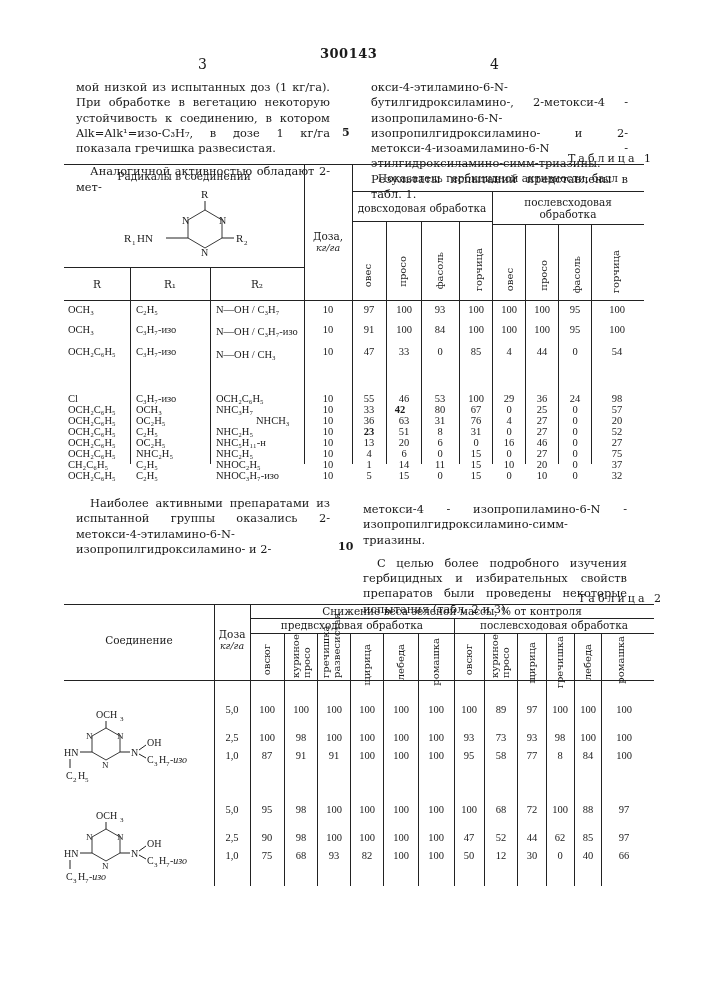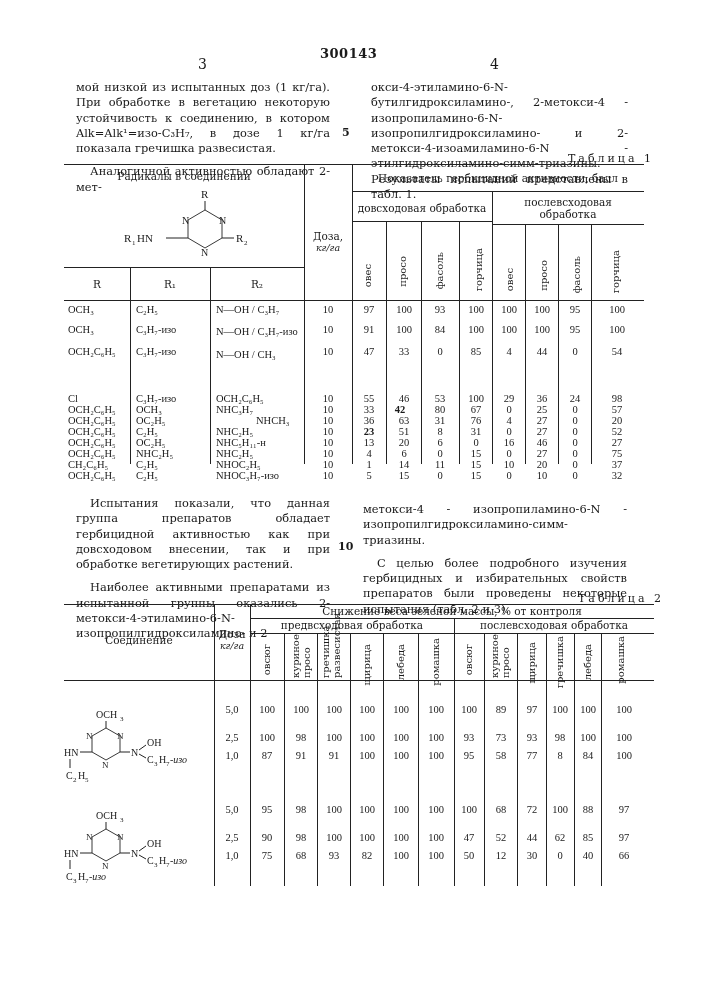--- a/index.html
+++ b/index.html
@@ -234,21 +234,20 @@
       <div class="num" style="left: 360px; top: 306px; width: 32px;">0</div>
       <div class="num" style="left: 396px; top: 306px; width: 32px;">15</div>
       <div class="num" style="left: 429px; top: 306px; width: 32px;">0</div>
       <div class="num" style="left: 462px; top: 306px; width: 32px;">10</div>
       <div class="num" style="left: 495px; top: 306px; width: 32px;">0</div>
       <div class="num" style="left: 537px; top: 306px; width: 32px;">32</div>
     </div>
 </div>
 
 <div class="abs para" style="left:68px;top:488px;width:270px;">
-  <p class="ind">Испытания показали, что данная группа препаратов обладает гербицидной активностью как при довсходовом внесении, так и при обработке вегетирующих растений.</p>
   <p class="ind">Наиболее активными препаратами из испытанной группы оказались 2-метокси-4-этиламино-6-N-изопропилгидроксиламино- и 2-</p>
 </div>
 <div class="abs lineno" style="left:338px;top:540px;">10</div>
 <div class="abs para" style="left:355px;top:494px;width:280px;">
   <p>метокси-4 - изопропиламино-6-N - изопропилгидроксиламино-симм-триазины.</p>
   <p class="ind" style="margin-top:8px;">С целью более подробного изучения гербицидных и избирательных свойств препаратов были проведены некоторые испытания (табл. 2 и 3).</p>
 </div>
 
 <div class="abs tcap" style="left:578px;top:592px;">Таблица 2</div>
 

